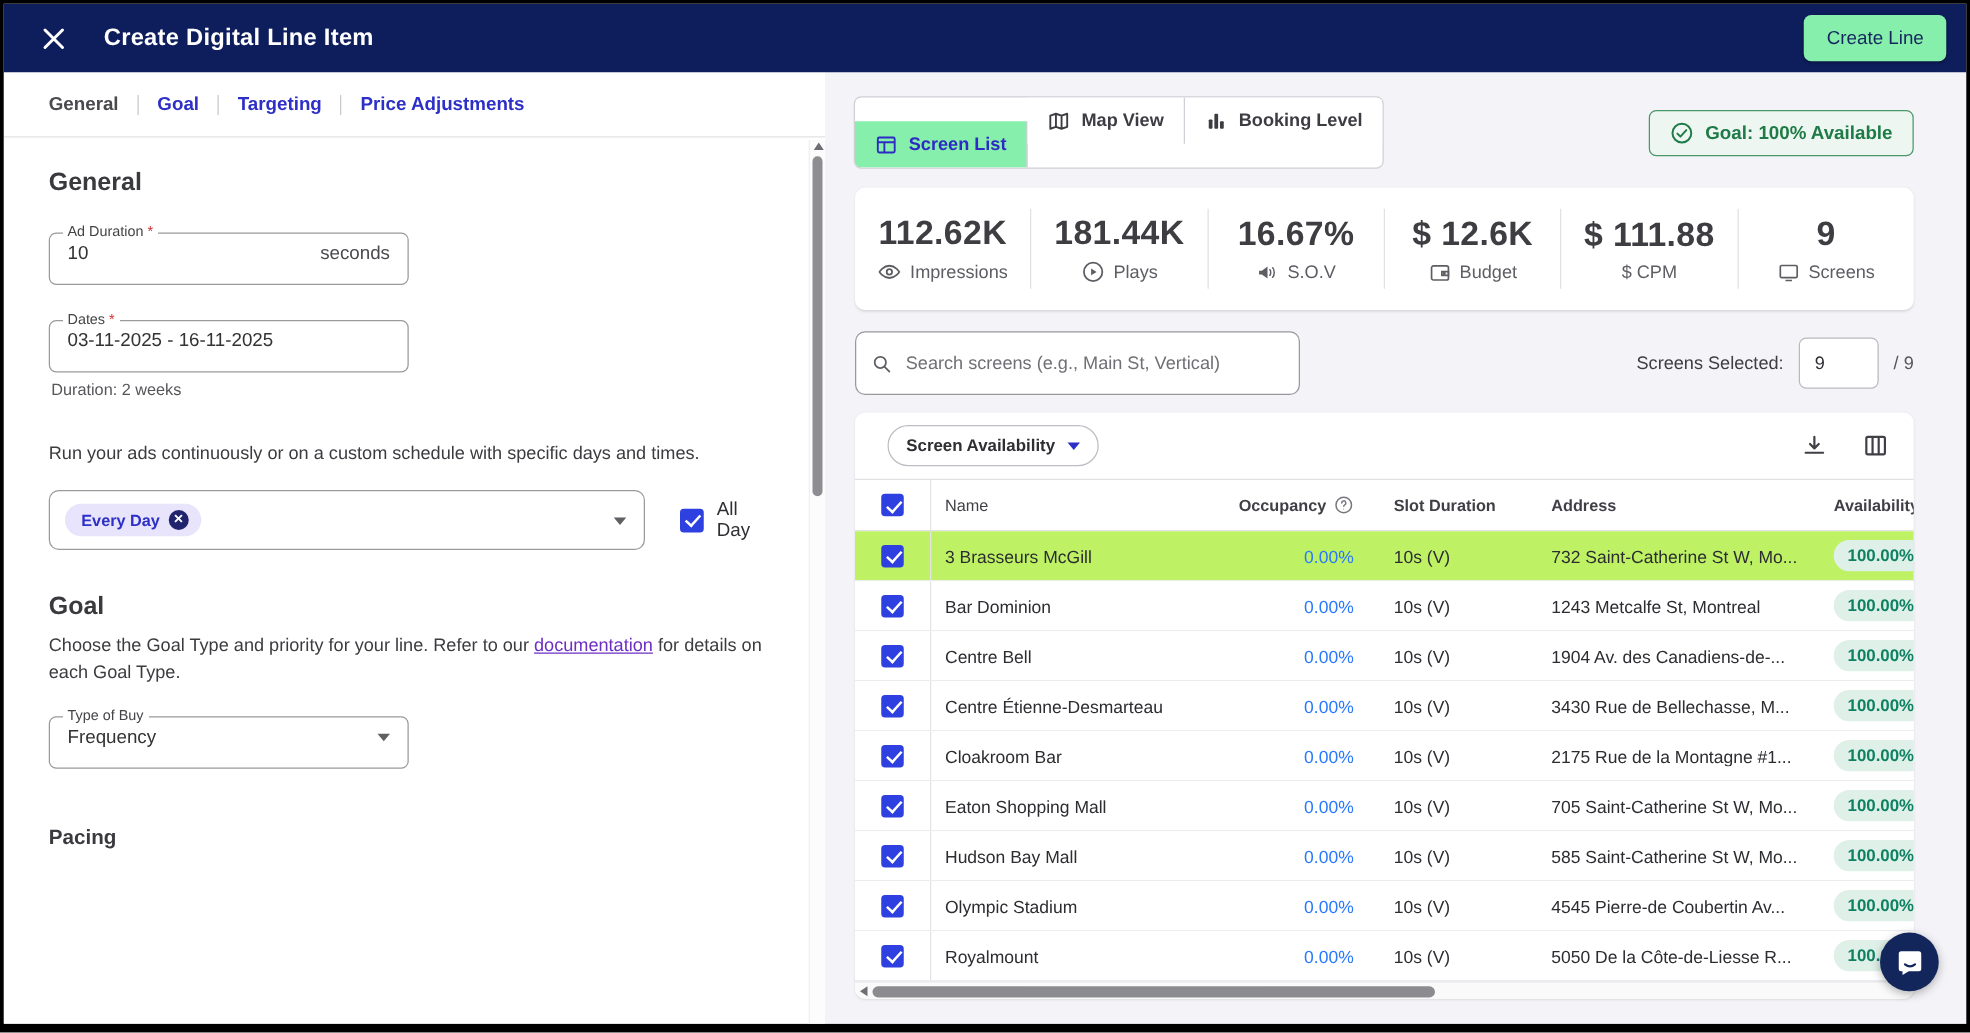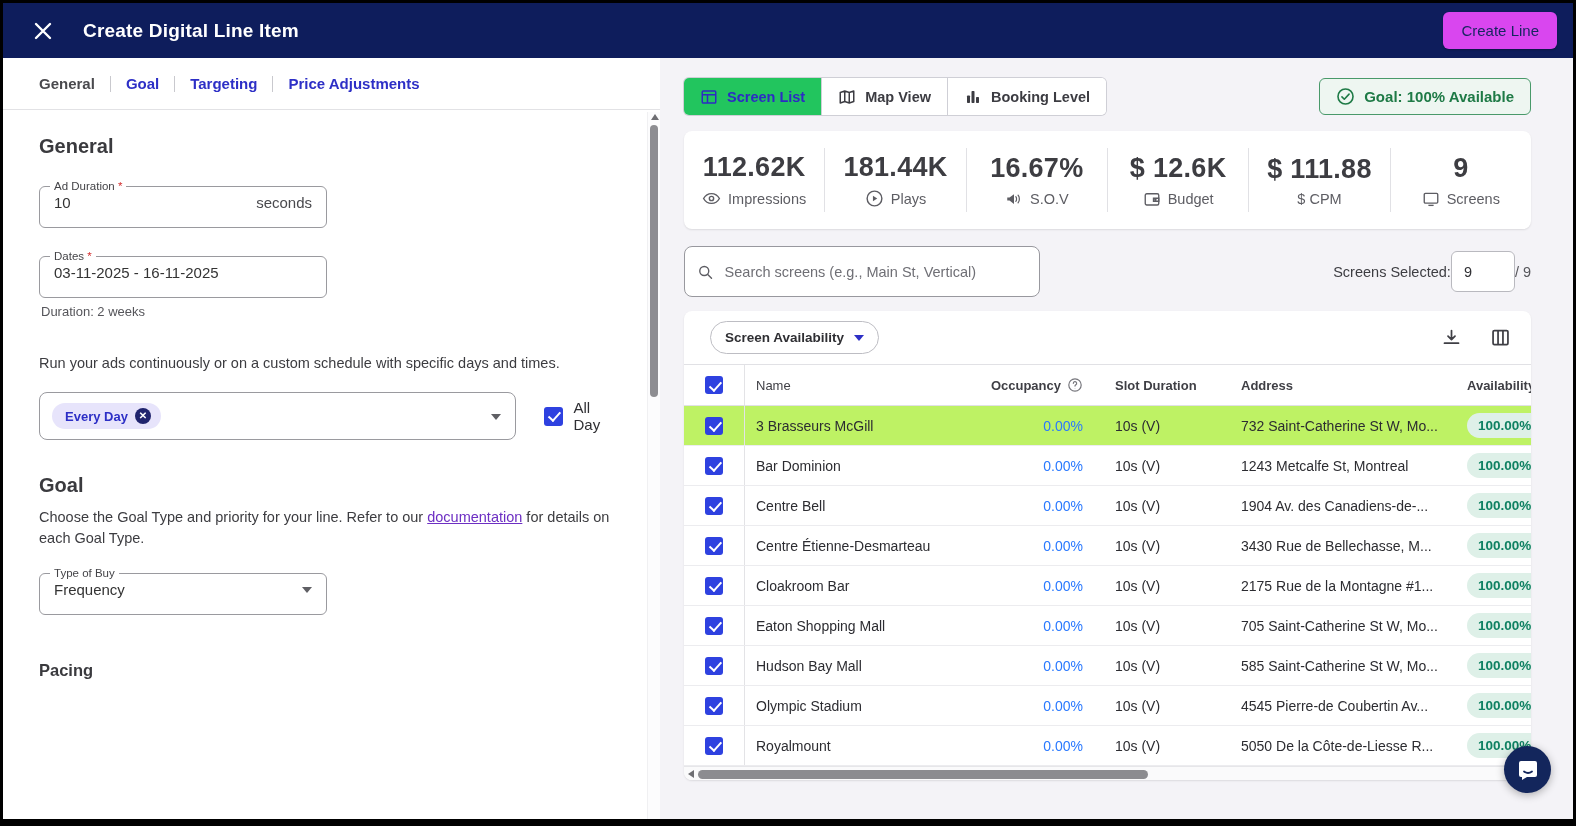--- a/index.html
+++ b/index.html
@@ -3,21 +3,21 @@
 <meta charset="utf-8">
 <style>
   html,body{margin:0;padding:0;background:#888;}
   *{box-sizing:border-box;font-family:"Liberation Sans", sans-serif;}
   .frame{position:relative;width:1576px;height:826px;background:#fff;border:3px solid #000;border-bottom:7px solid #000;overflow:hidden;}
 
   
   .hdr{position:absolute;left:0;top:0;right:0;height:55px;background:#0e1d5c;display:flex;align-items:center;padding:0 16px;}
   .hdr .close-btn{background:none;border:none;color:#fff;font-size:20px;cursor:pointer;width:36px;height:36px;display:flex;align-items:center;justify-content:center;margin-left:6px;}
   .hdr h1{color:#fff;font-size:19px;font-weight:700;margin:0 0 0 22px;letter-spacing:.2px;}
-  .hdr .create-line{margin-left:auto;background:#d946ef;color:#15265e;border:none;border-radius:6px;font-size:15px;font-weight:500;padding:10px 18px;cursor:pointer;box-shadow:0 1px 2px rgba(0,0,0,.25);}
+  .hdr .create-line{margin-left:auto;background:#86efac;color:#15265e;border:none;border-radius:6px;font-size:15px;font-weight:500;padding:10px 18px;cursor:pointer;box-shadow:0 1px 2px rgba(0,0,0,.25);}
 
   
   .body-wrap{position:absolute;top:55px;left:0;right:0;bottom:0;display:flex;}
   .left-panel{position:relative;width:657px;background:#fff;flex:none;}
   .right-panel{position:relative;flex:1;background:#f4f3f7;overflow:hidden;}
 
   
   .tabs{display:flex;align-items:center;height:52px;padding:0 36px;border-bottom:1px solid #e2e2e5;}
   .tab{display:inline-flex;align-items:center;font-size:15px;font-weight:700;color:#2d2fc6;cursor:pointer;background:none;border:none;padding:0;}
   .tab + .tab::before{content:"";display:inline-block;width:1px;height:16px;background:#c9c9ce;margin:0 15px;}
@@ -53,34 +53,34 @@
   .vscroll{position:absolute;top:54px;right:0;bottom:0;width:13px;background:#fcfcfd;border-left:1px solid #f0f0f2;}
   .vscroll .up{position:absolute;top:2px;left:3px;width:0;height:0;border-left:4px solid transparent;border-right:4px solid transparent;border-bottom:6px solid #6e6e72;}
   .vscroll .thumb{position:absolute;top:13px;left:2px;width:8px;height:272px;border-radius:5px;background:#8e8e92;}
 
   
   .right-inner{position:absolute;inset:0;padding:20px 42px 0 24px;}
   .top-row{display:flex;align-items:center;justify-content:space-between;margin-bottom:16px;}
   .view-group{display:flex;border-radius:5px;overflow:hidden;box-shadow:0 0 0 1px #cfcfd6;background:#fff;}
   .view-btn{display:flex;align-items:center;gap:9px;padding:0 16px;height:37px;background:#fff;border:none;border-right:1px solid #cfcfd6;font-size:14.5px;font-weight:700;color:#3c3c42;cursor:pointer;}
   .view-btn:last-child{border-right:none;}
-  .view-btn.active{background:#22c55e;color:#2d2bc4;}
+  .view-btn.active{background:#86efac;color:#2d2bc4;margin-top:19px;}
   .goal-badge{display:flex;align-items:center;gap:9px;height:37px;padding:0 16px;border:1px solid #49996a;border-radius:6px;background:#eef6f1;color:#1e7a46;font-size:15px;font-weight:700;}
 
   .stats-card{background:#fff;border-radius:8px;box-shadow:0 1px 2px rgba(0,0,0,.10);display:flex;padding:17px 0;margin-bottom:17px;}
   .stat{flex:1;display:flex;flex-direction:column;align-items:center;justify-content:center;border-right:1px solid #e1e1e5;padding:4px 0;}
   .stat:last-child{border-right:none;}
   .stat .val{font-size:27px;font-weight:700;color:#3d3d42;letter-spacing:.3px;}
   .stat .lbl{display:flex;align-items:center;gap:7px;font-size:14.5px;color:#5d5d63;margin-top:6px;justify-content:center;}
 
   .search-row{display:flex;align-items:center;margin-bottom:14px;}
   .search-box{display:flex;align-items:center;gap:9px;width:356px;height:51px;border:1px solid #98989e;border-radius:8px;background:#fff;padding:0 12px;}
   .search-box input{border:none;outline:none;font-size:14.5px;color:#333;width:100%;background:transparent;}
   .search-box input::placeholder{color:#6f6f75;}
-  .sel-group{margin-left:auto;display:flex;align-items:center;}
+  .sel-group{margin-left:auto;display:flex;align-items:center;gap:12px;}
   .sel-lbl{font-size:14.5px;color:#3d3d42;}
   .sel-input{width:64px;height:41px;border:1px solid #b9b9bf;border-radius:6px;background:#fff;font-size:14.5px;color:#2f2f33;padding:0 12px;}
   .sel-total{font-size:14.5px;color:#55555a;}
 
   .table-card{position:relative;background:#fff;border-radius:8px;box-shadow:0 1px 2px rgba(0,0,0,.10);overflow:hidden;}
   .filter-bar{display:flex;align-items:center;height:53px;padding:0 20px 0 26px;}
   .filter-pill{display:inline-flex;align-items:center;border:1px solid #bdbdc3;border-radius:18px;padding:8px 14px;font-size:13.5px;font-weight:700;color:#2f2f33;background:#fff;cursor:pointer;}
   .bar-icons{margin-left:auto;display:flex;align-items:center;gap:28px;}
   .ibtn{background:none;border:none;padding:0;cursor:pointer;display:flex;}
 

